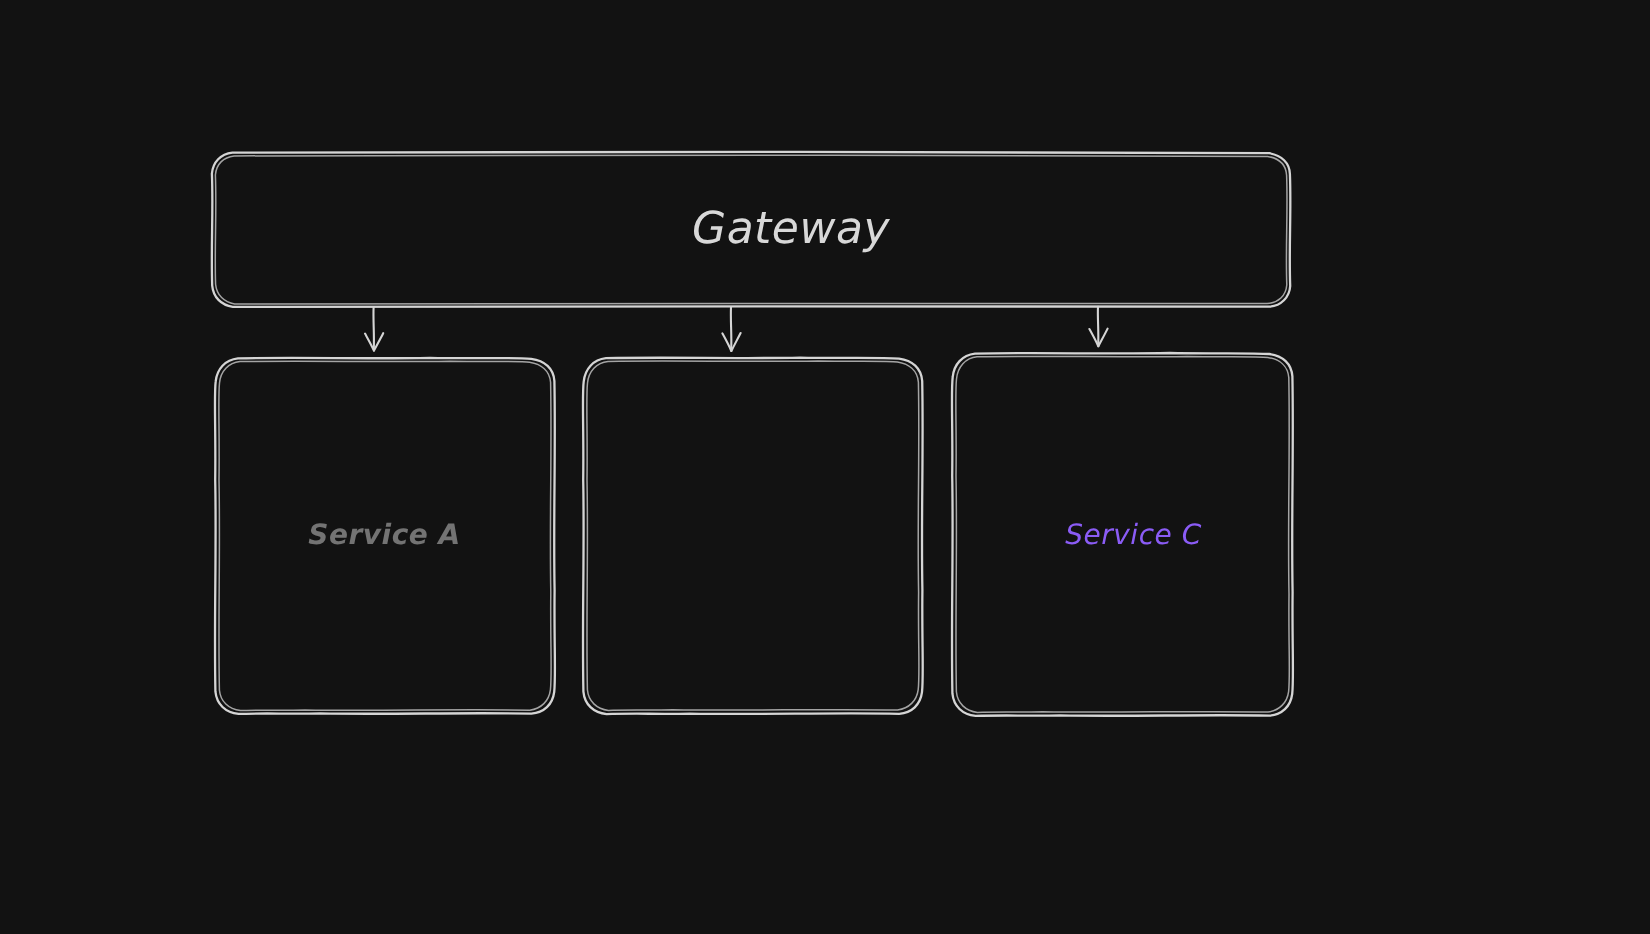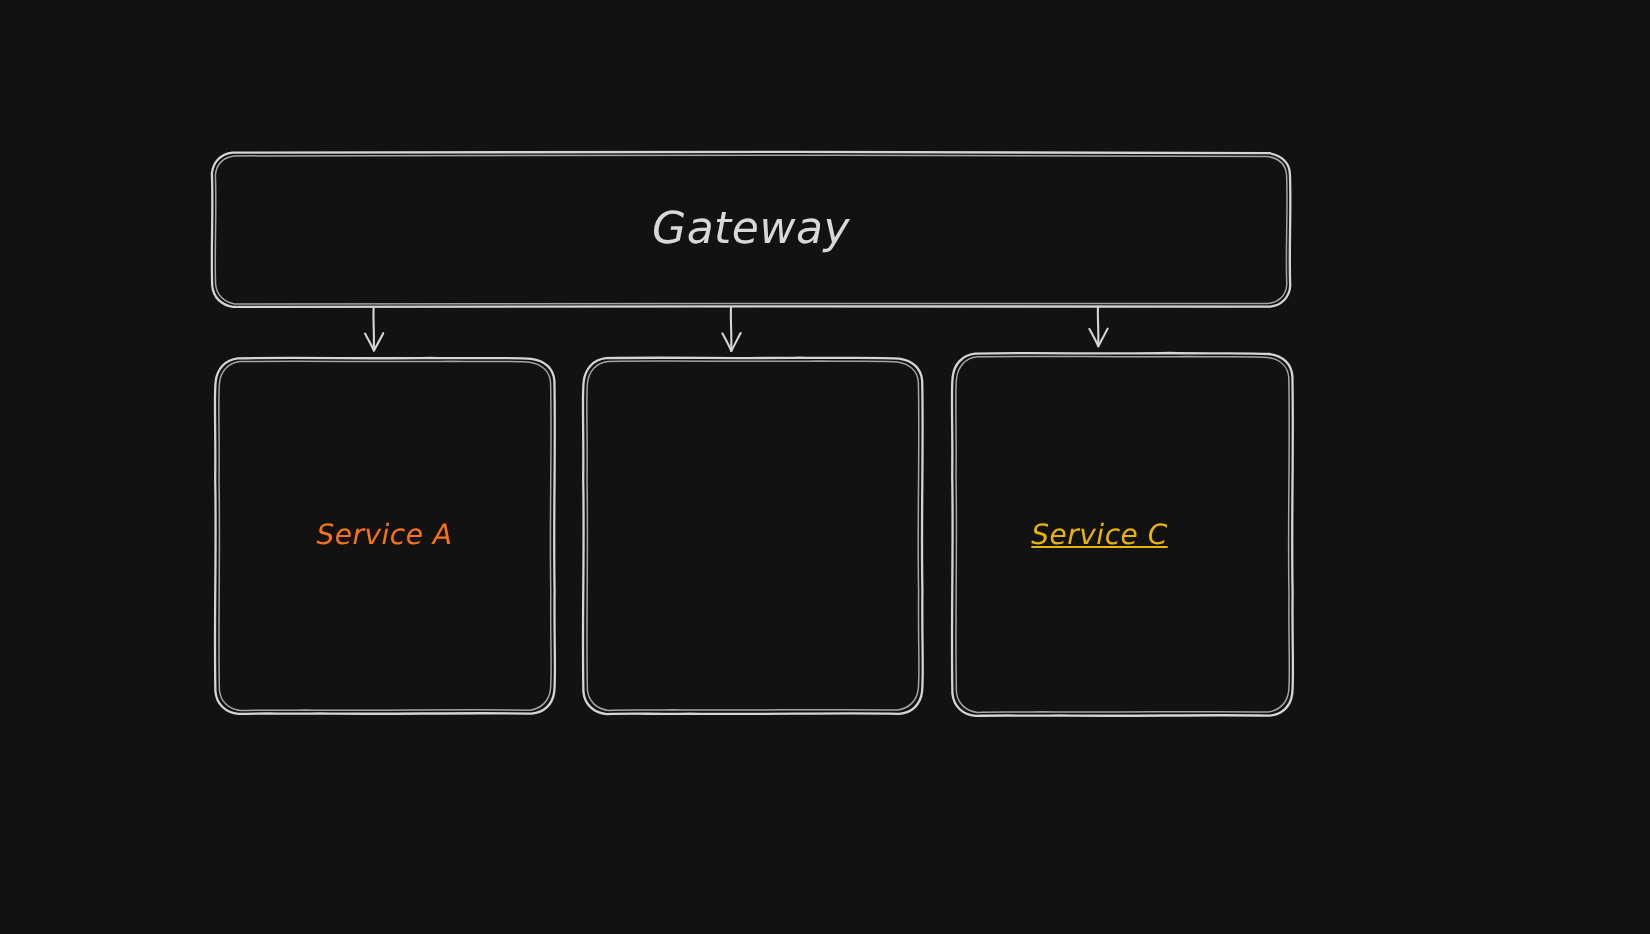--- a/index.html
+++ b/index.html
@@ -36,20 +36,21 @@
     font-weight: 400;
     letter-spacing: 0.5px;
     white-space: nowrap;
     -webkit-font-smoothing: antialiased;
     text-rendering: geometricPrecision;
     user-select: none;
   }
   .node-label.title {
     font-size: 44px;
     line-height: 52px;
+    margin-left: 40px;
   }
   .node-label.service {
     font-size: 28px;
     line-height: 34px;
   }
   .hit-region {
     position: absolute;
     background: transparent;
   }
 </style>
@@ -190,23 +191,23 @@
         <path d="M 1098.0 306.8 C 1097.4 318 1098.8 330 1098.2 345.0" stroke-width="2.1"></path>
         <path d="M 1089.4 329.0 C 1092.6 334.8 1095.6 340.2 1098.3 346.2" stroke-width="2.1"></path>
         <path d="M 1107.6 328.6 C 1104.6 334.6 1101.4 340.4 1098.4 346.2" stroke-width="2.1"></path>
       </g>
 
     </g>
   </svg>
 
   <div class="node-label title" style="left: 212px; top: 203px; width: 1078px; color: rgb(216, 216, 216);">Gateway</div>
 
-  <div class="node-label service" style="left: 213px; top: 518px; width: 343px; color: #f97316;">Service A</div>
-
-
-  <div class="node-label service" style="left: 928px; top: 518px; width: 343px; color: #eab308; text-decoration: underline;">Service C</div>
+  <div class="node-label service" style="left: 213px; top: 518px; width: 343px; color: #737373; font-weight: bold;">Service A</div>
+
+
+  <div class="node-label service" style="left: 962px; top: 518px; width: 343px; color: #8b5cf6;">Service C</div>
 
   <div class="hit-region" style="left:212px; top:152px; width:1078px; height:155px;"></div>
   <div class="hit-region" style="left:213px; top:357px; width:343px; height:358px;"></div>
   <div class="hit-region" style="left:581px; top:357px; width:342px; height:358px;"></div>
   <div class="hit-region" style="left:950px; top:352px; width:343px; height:363px;"></div>
 
 </div>
 
 </body></html>

